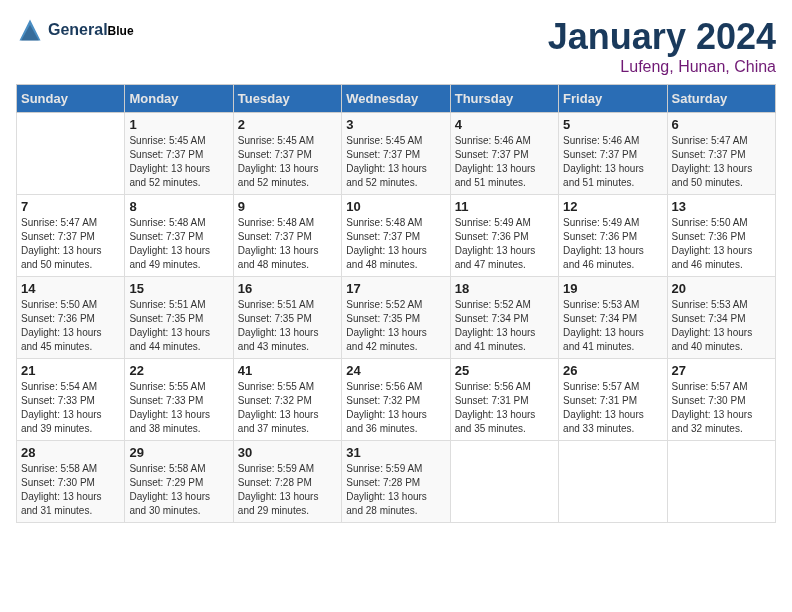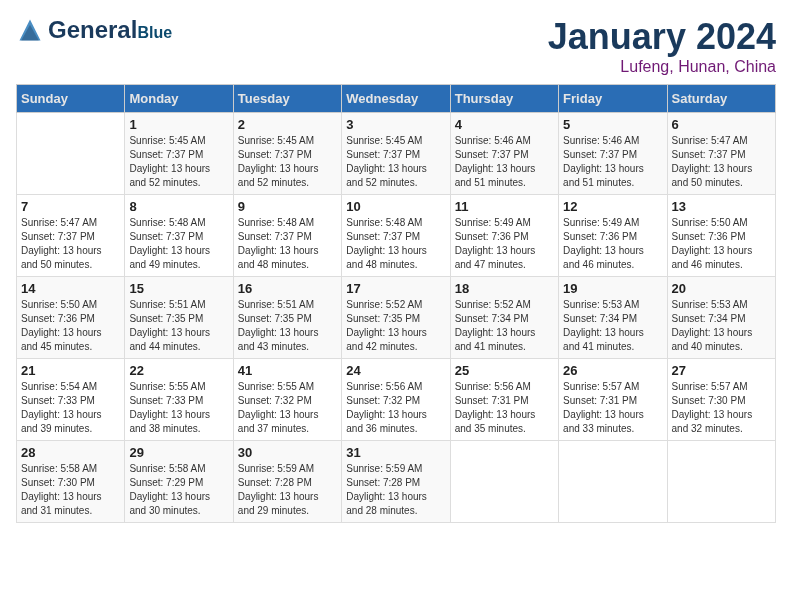--- a/index.html
+++ b/index.html
@@ -15,28 +15,28 @@
       justify-content: space-between;
       align-items: flex-start;
       margin-bottom: 8px;
     }
     .logo {
       display: flex;
       align-items: center;
       gap: 4px;
     }
     .logo-text-general {
-      font-size: 24px;
+      font-size: 16px;
       font-weight: bold;
       color: #1a3a5c;
     }
     .logo-text-blue {
-      font-size: 16px;
-      font-weight: bold;
-      color: #0c4a6e;
+      font-size: 12px;
+      font-weight: bold;
+      color: #000000;
     }
     .logo-icon {
       width: 28px;
       height: 28px;
     }
     .title-area {
       text-align: right;
     }
     .month-year {
       font-size: 36px;

